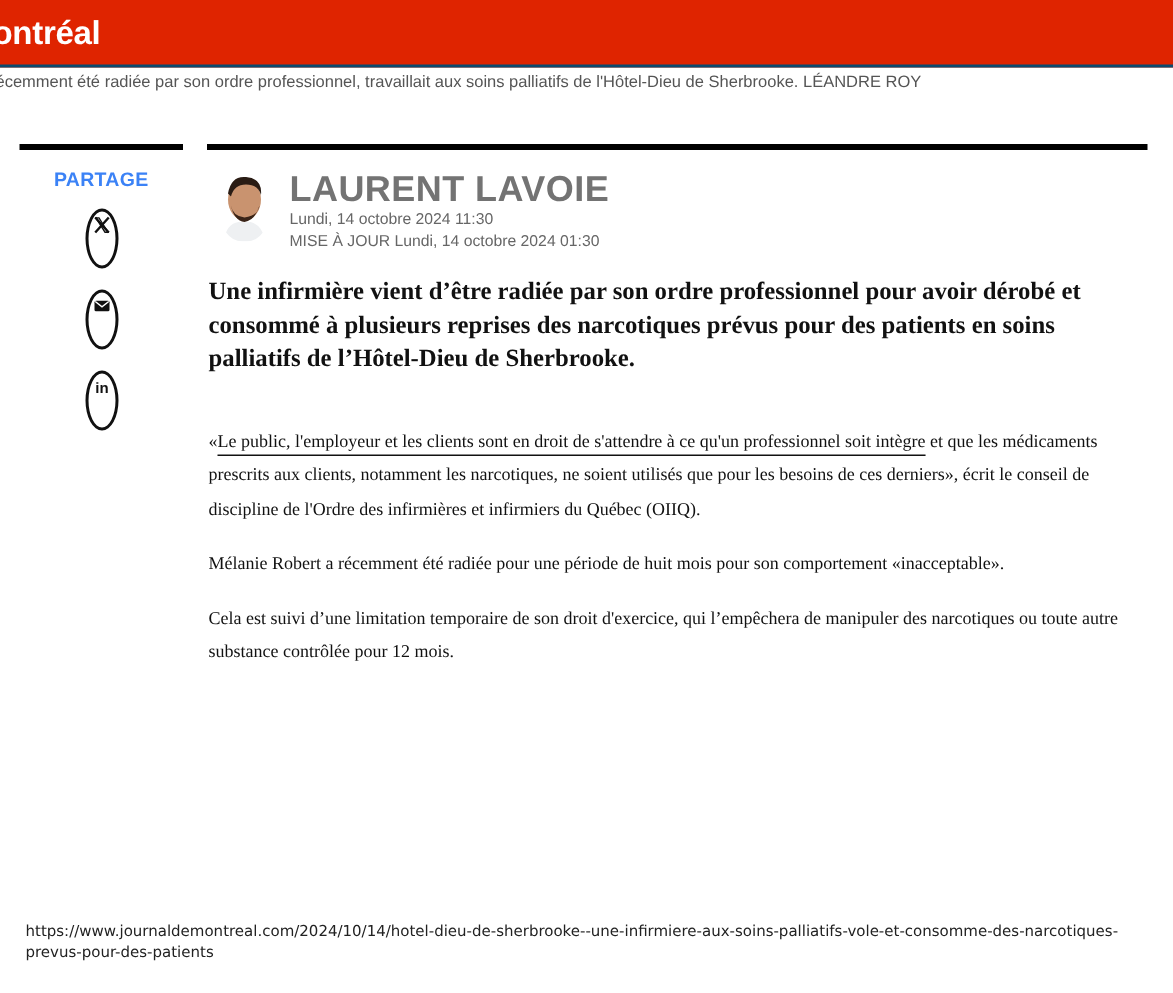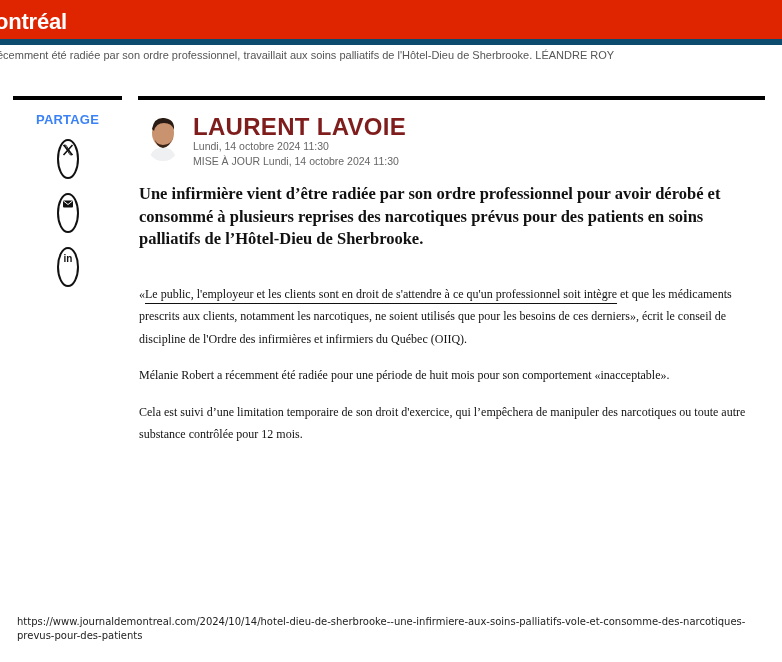--- a/index.html
+++ b/index.html
@@ -2,21 +2,21 @@
 <html><head>
   <meta charset="utf-8">
   <style>
     * { box-sizing: border-box; margin: 0; padding: 0; }
     html, body { width: 782px; height: 662px; background: #ffffff; overflow: hidden; }
     body { position: relative; font-family: "Liberation Sans", sans-serif; color: #111; }
 
     .top-bar {
       position: absolute; left: 0; top: 0; width: 782px; height: 45px;
       background: #df2400;
-      border-bottom: 6px solid #0c4a6e;
+      border-bottom: 2px solid #0c4a6e;
     }
     .brand {
       position: absolute; left: -5px; top: 9px;
       font-family: "Liberation Sans", sans-serif; font-weight: 700;
       font-size: 22px; color: #ffffff; letter-spacing: -0.2px;
     }
 
     .caption {
       position: absolute; left: -3px; top: 49px; width: 790px;
       font-family: "Liberation Sans", sans-serif; font-size: 11px; color: #555;
@@ -38,21 +38,21 @@
     .share-icon svg { position: absolute; left: 0; top: 0; width: 18px; height: 18px; }
 
     .author { position: absolute; left: 146px; top: 113px; }
     .avatar {
       position: absolute; left: 0; top: 0; width: 34px; height: 48px;
       border-radius: 50% 50% 45% 45%;
       overflow: hidden;
     }
     .author-name {
       position: absolute; left: 47px; top: 0; white-space: nowrap;
-      font-family: "Liberation Sans", sans-serif; font-weight: 700; font-size: 24px; color: #7f1d1d;
+      font-family: "Liberation Sans", sans-serif; font-weight: 700; font-size: 24px; color: #737373;
       letter-spacing: 0.3px;
     }
     .pub-date, .upd-date {
       position: absolute; left: 47px; white-space: nowrap;
       font-family: "Liberation Sans", sans-serif; font-size: 10.5px; color: #666;
     }
     .pub-date { top: 27px; }
     .upd-date { top: 42px; }
 
     .article { position: absolute; left: 139px; top: 183px; width: 620px; font-family: "Liberation Serif", serif; font-size: 17px; color: #111; line-height: 22.5px; }
@@ -103,21 +103,21 @@
     <svg width="34" height="48" viewBox="0 0 34 48">
       <rect width="34" height="48" fill="#ffffff"></rect>
       <ellipse cx="17" cy="20" rx="11" ry="14" fill="#c9936f"></ellipse>
       <path d="M6 16 Q8 4 18 5 Q29 6 28 17 Q26 10 18 10 Q10 10 8 18 Z" fill="#2a1c14"></path>
       <path d="M8 24 Q10 34 17 35 Q24 34 27 24 Q26 31 17 32 Q9 31 8 24 Z" fill="#3a2418"></path>
       <path d="M3 48 Q5 36 13 35 L21 35 Q29 37 31 48 Z" fill="#eef0f2"></path>
     </svg>
   </div>
   <div class="author-name">LAURENT LAVOIE</div>
   <div class="pub-date">Lundi, 14 octobre 2024 11:30</div>
-  <div class="upd-date">MISE À JOUR Lundi, 14 octobre 2024 11:30</div>
+  <div class="upd-date">MISE À JOUR Lundi, 14 octobre 2024 01:30</div>
 </div>
 
 <div class="article">
   <p class="lead">Une infirmière vient d’être radiée par son ordre professionnel pour avoir dérobé et consommé à plusieurs reprises des narcotiques prévus pour des patients en soins palliatifs de l’Hôtel-Dieu de Sherbrooke.</p>
   <p class="para"><span>«</span><a class="quote-link">Le public, l'employeur et les clients sont en droit de s'attendre à ce qu'un professionnel soit intègre</a><span> et que les médicaments prescrits aux clients, notamment les narcotiques, ne soient utilisés que pour les besoins de ces derniers», écrit le conseil de discipline de l'Ordre des infirmières et infirmiers du Québec (OIIQ).</span></p>
   <p class="para">Mélanie Robert a récemment été radiée pour une période de huit mois pour son comportement «inacceptable».</p>
   <p class="para">Cela est suivi d’une limitation temporaire de son droit d'exercice, qui l’empêchera de manipuler des narcotiques ou toute autre substance contrôlée pour 12 mois.</p>
 </div>
 
 <div class="source-url">https://www.journaldemontreal.com/2024/10/14/hotel-dieu-de-sherbrooke--une-infirmiere-aux-soins-palliatifs-vole-et-consomme-des-narcotiques-prevus-pour-des-patients</div>

